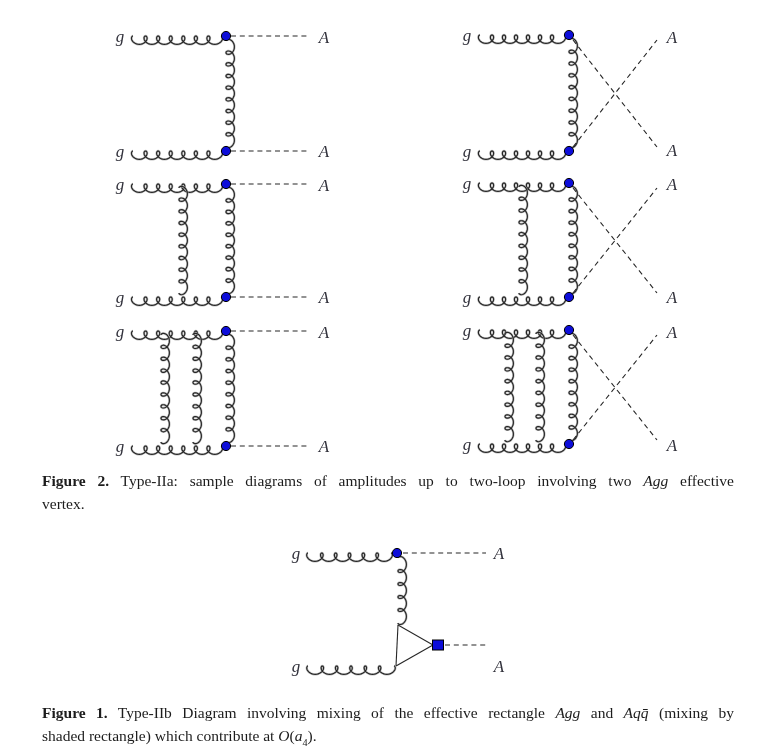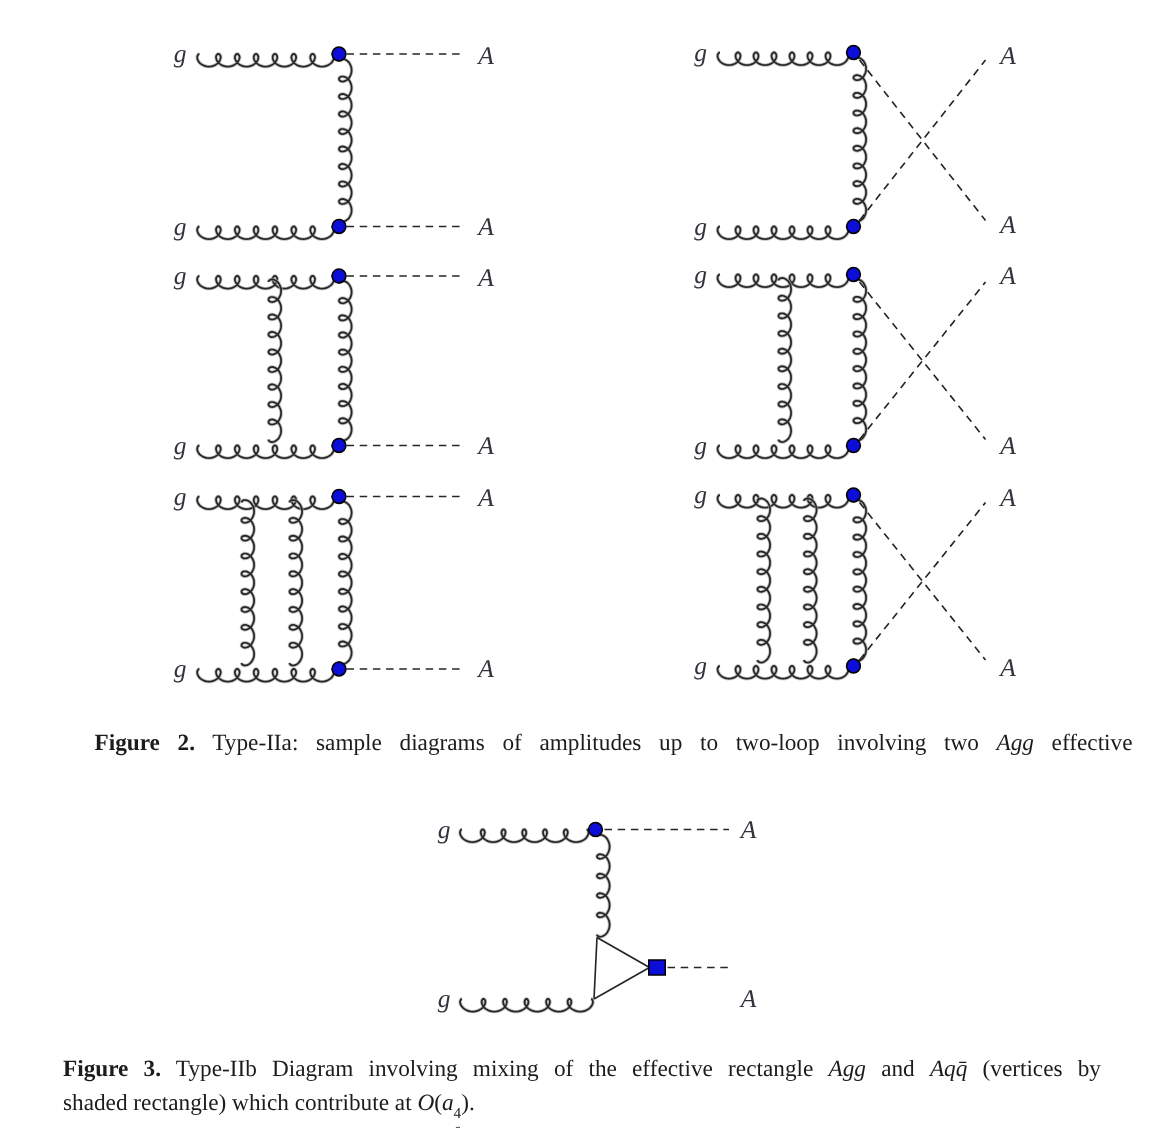--- a/index.html
+++ b/index.html
@@ -133,23 +133,24 @@
     <line x1="396" y1="666" x2="433" y2="645" stroke="#262626" stroke-width="1.1"></line>
     <text x="296" y="666" text-anchor="middle" dominant-baseline="central" fill="#33333d" font-size="17" font-style="italic" font-family="&quot;Liberation Serif&quot;,&quot;DejaVu Serif&quot;,serif">g</text>
     <path d="M308 666L307.5 666.1L307.2 666.5L306.9 667.1L306.7 667.8L306.8 668.7L307.1 669.7L307.7 670.7L308.5 671.7L309.5 672.6L310.7 673.3L312.1 673.9L313.6 674.3L315.2 674.4L316.7 674.3L318.2 673.9L319.6 673.3L320.8 672.6L321.9 671.7L322.6 670.7L323.2 669.7L323.5 668.7L323.6 667.8L323.5 667.1L323.2 666.5L322.8 666.1L322.3 666.0L321.9 666.1L321.5 666.5L321.2 667.1L321.1 667.8L321.2 668.7L321.5 669.7L322.0 670.7L322.8 671.7L323.8 672.6L325.1 673.3L326.4 673.9L327.9 674.3L329.5 674.4L331.1 674.3L332.6 673.9L333.9 673.3L335.2 672.6L336.2 671.7L337.0 670.7L337.5 669.7L337.8 668.7L337.9 667.8L337.8 667.1L337.5 666.5L337.1 666.1L336.7 666.0L336.2 666.1L335.8 666.5L335.5 667.1L335.4 667.8L335.5 668.7L335.8 669.7L336.4 670.7L337.1 671.7L338.2 672.6L339.4 673.3L340.8 673.9L342.3 674.3L343.8 674.4L345.4 674.3L346.9 673.9L348.3 673.3L349.5 672.6L350.5 671.7L351.3 670.7L351.9 669.7L352.2 668.7L352.3 667.8L352.1 667.1L351.8 666.5L351.5 666.1L351.0 666.0L350.5 666.1L350.2 666.5L349.9 667.1L349.7 667.8L349.8 668.7L350.1 669.7L350.7 670.7L351.5 671.7L352.5 672.6L353.7 673.3L355.1 673.9L356.6 674.3L358.2 674.4L359.7 674.3L361.2 673.9L362.6 673.3L363.8 672.6L364.9 671.7L365.6 670.7L366.2 669.7L366.5 668.7L366.6 667.8L366.5 667.1L366.2 666.5L365.8 666.1L365.3 666.0L364.9 666.1L364.5 666.5L364.2 667.1L364.1 667.8L364.2 668.7L364.5 669.7L365.0 670.7L365.8 671.7L366.8 672.6L368.1 673.3L369.4 673.9L370.9 674.3L372.5 674.4L374.1 674.3L375.6 673.9L376.9 673.3L378.2 672.6L379.2 671.7L380.0 670.7L380.5 669.7L380.8 668.7L380.9 667.8L380.8 667.1L380.5 666.5L380.1 666.1L379.7 666.0L379.2 666.1L378.8 666.5L378.5 667.1L378.4 667.8L378.5 668.7L378.8 669.7L379.4 670.7L380.1 671.7L381.2 672.6L382.4 673.3L383.8 673.9L385.3 674.3L386.8 674.4L388.4 674.3L389.9 673.9L391.3 673.3L392.5 672.6L393.5 671.7L394.3 670.7L394.9 669.7L395.2 668.7L395.3 667.8L395.1 667.1L394.8 666.5L394.5 666.1L394.0 666.0" fill="none" stroke="#a8a8a8" stroke-width="2.3" opacity="0.75"></path>
     <path d="M308 666L307.5 666.1L307.2 666.5L306.9 667.1L306.7 667.8L306.8 668.7L307.1 669.7L307.7 670.7L308.5 671.7L309.5 672.6L310.7 673.3L312.1 673.9L313.6 674.3L315.2 674.4L316.7 674.3L318.2 673.9L319.6 673.3L320.8 672.6L321.9 671.7L322.6 670.7L323.2 669.7L323.5 668.7L323.6 667.8L323.5 667.1L323.2 666.5L322.8 666.1L322.3 666.0L321.9 666.1L321.5 666.5L321.2 667.1L321.1 667.8L321.2 668.7L321.5 669.7L322.0 670.7L322.8 671.7L323.8 672.6L325.1 673.3L326.4 673.9L327.9 674.3L329.5 674.4L331.1 674.3L332.6 673.9L333.9 673.3L335.2 672.6L336.2 671.7L337.0 670.7L337.5 669.7L337.8 668.7L337.9 667.8L337.8 667.1L337.5 666.5L337.1 666.1L336.7 666.0L336.2 666.1L335.8 666.5L335.5 667.1L335.4 667.8L335.5 668.7L335.8 669.7L336.4 670.7L337.1 671.7L338.2 672.6L339.4 673.3L340.8 673.9L342.3 674.3L343.8 674.4L345.4 674.3L346.9 673.9L348.3 673.3L349.5 672.6L350.5 671.7L351.3 670.7L351.9 669.7L352.2 668.7L352.3 667.8L352.1 667.1L351.8 666.5L351.5 666.1L351.0 666.0L350.5 666.1L350.2 666.5L349.9 667.1L349.7 667.8L349.8 668.7L350.1 669.7L350.7 670.7L351.5 671.7L352.5 672.6L353.7 673.3L355.1 673.9L356.6 674.3L358.2 674.4L359.7 674.3L361.2 673.9L362.6 673.3L363.8 672.6L364.9 671.7L365.6 670.7L366.2 669.7L366.5 668.7L366.6 667.8L366.5 667.1L366.2 666.5L365.8 666.1L365.3 666.0L364.9 666.1L364.5 666.5L364.2 667.1L364.1 667.8L364.2 668.7L364.5 669.7L365.0 670.7L365.8 671.7L366.8 672.6L368.1 673.3L369.4 673.9L370.9 674.3L372.5 674.4L374.1 674.3L375.6 673.9L376.9 673.3L378.2 672.6L379.2 671.7L380.0 670.7L380.5 669.7L380.8 668.7L380.9 667.8L380.8 667.1L380.5 666.5L380.1 666.1L379.7 666.0L379.2 666.1L378.8 666.5L378.5 667.1L378.4 667.8L378.5 668.7L378.8 669.7L379.4 670.7L380.1 671.7L381.2 672.6L382.4 673.3L383.8 673.9L385.3 674.3L386.8 674.4L388.4 674.3L389.9 673.9L391.3 673.3L392.5 672.6L393.5 671.7L394.3 670.7L394.9 669.7L395.2 668.7L395.3 667.8L395.1 667.1L394.8 666.5L394.5 666.1L394.0 666.0" fill="none" stroke="#262626" stroke-width="1.15"></path>
     <rect x="432.5" y="640" width="11" height="10" fill="#0d0dd9" stroke="#000" stroke-width="1"></rect>
     <line x1="445" y1="645" x2="489" y2="645" stroke="#262626" stroke-width="1.1" stroke-dasharray="5 3.8"></line>
     <text x="499" y="666" text-anchor="middle" dominant-baseline="central" fill="#33333d" font-size="17" font-style="italic" font-family="&quot;Liberation Serif&quot;,&quot;DejaVu Serif&quot;,serif">A</text>
     <circle cx="397" cy="553" r="4.6" fill="#0d0dd9" stroke="#000" stroke-width="1"></circle>
   </svg>
 
-<div class="caption" style="top:484px;margin-left:21px;">
+<div class="caption" style="top:469px;">
     <div class="cap-line just"><span class="b">Figure 2.</span><span> Type-IIa: sample diagrams of amplitudes up to two-loop involving two </span><span class="i">Agg</span><span> effective</span></div>
+    <div class="cap-line"><span>vertex.</span></div>
   </div>
 
 <div class="caption" style="top:701px;">
-    <div class="cap-line just"><span class="b">Figure 3.</span><span> Type-IIb Diagram involving mixing of the effective rectangle </span><span class="i">Agg</span><span> and </span><span class="i">Aqq̄</span><span> (vertices by</span></div>
+    <div class="cap-line just"><span class="b">Figure 1.</span><span> Type-IIb Diagram involving mixing of the effective rectangle </span><span class="i">Agg</span><span> and </span><span class="i">Aqq̄</span><span> (mixing by</span></div>
     <div class="cap-line"><span>shaded rectangle) which contribute at </span><span class="cal">O</span><span>(</span><span class="i">a</span><span class="supsub">
         <span class="sup">4</span>
         <span class="sub">s</span>
       </span><span>).</span></div>
   </div>
 
 </body></html>

